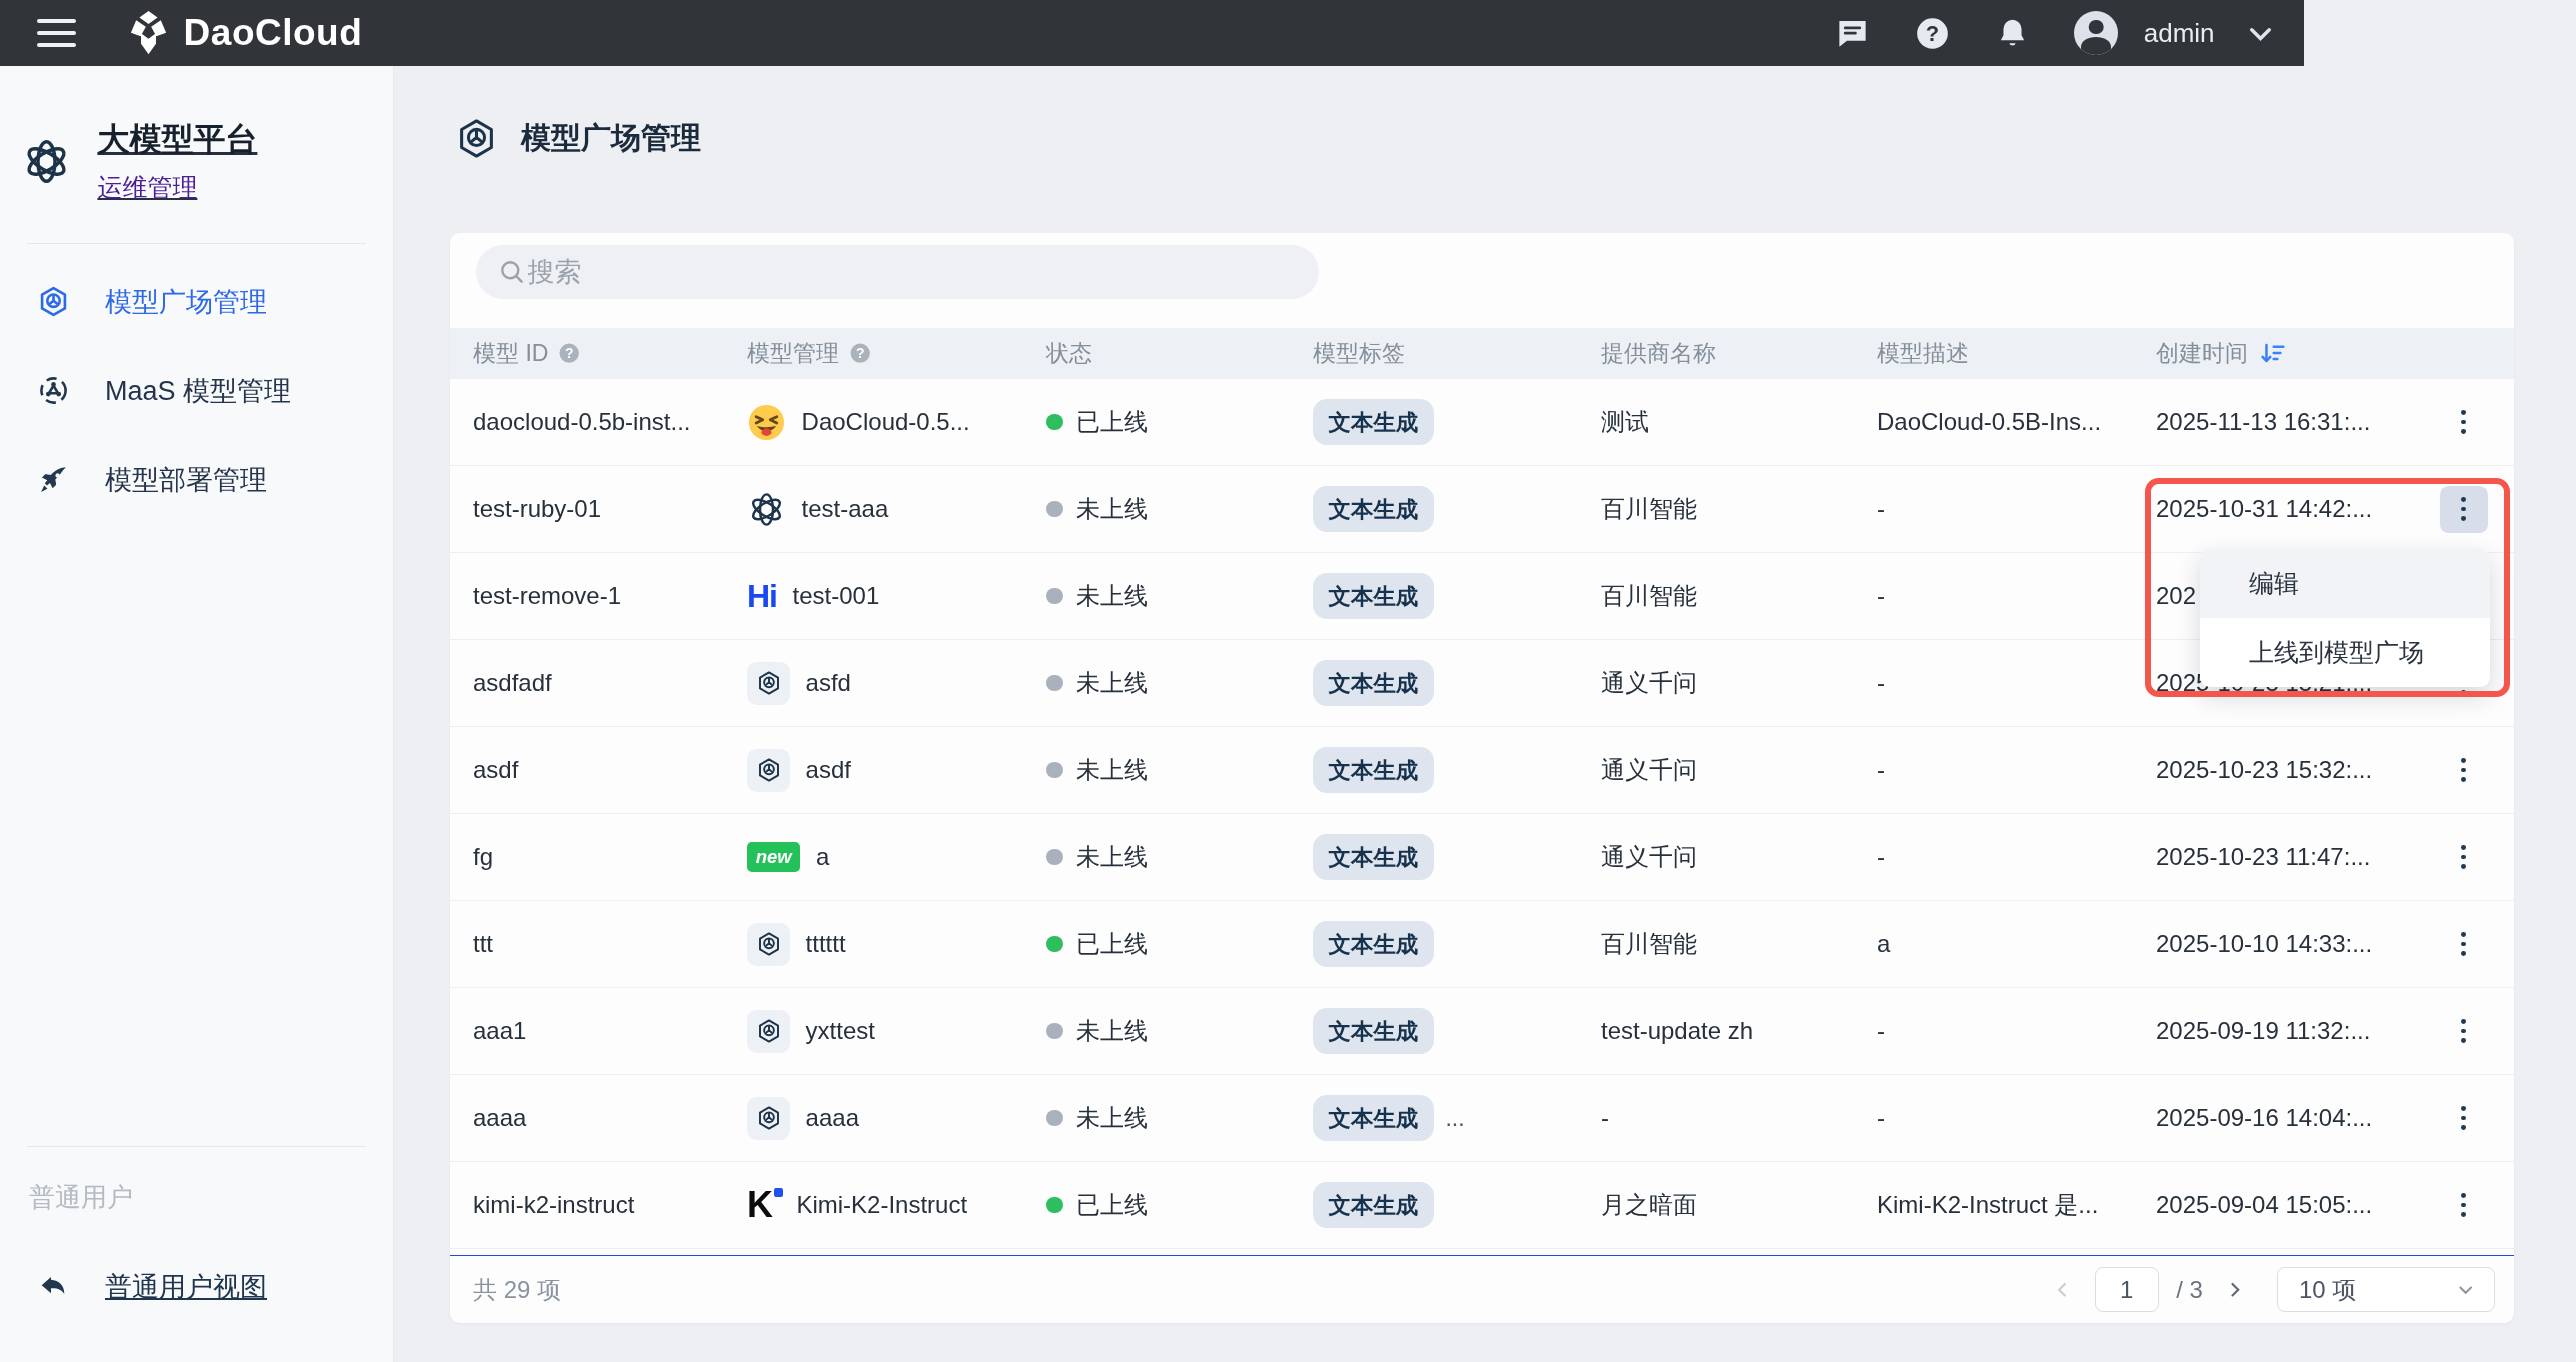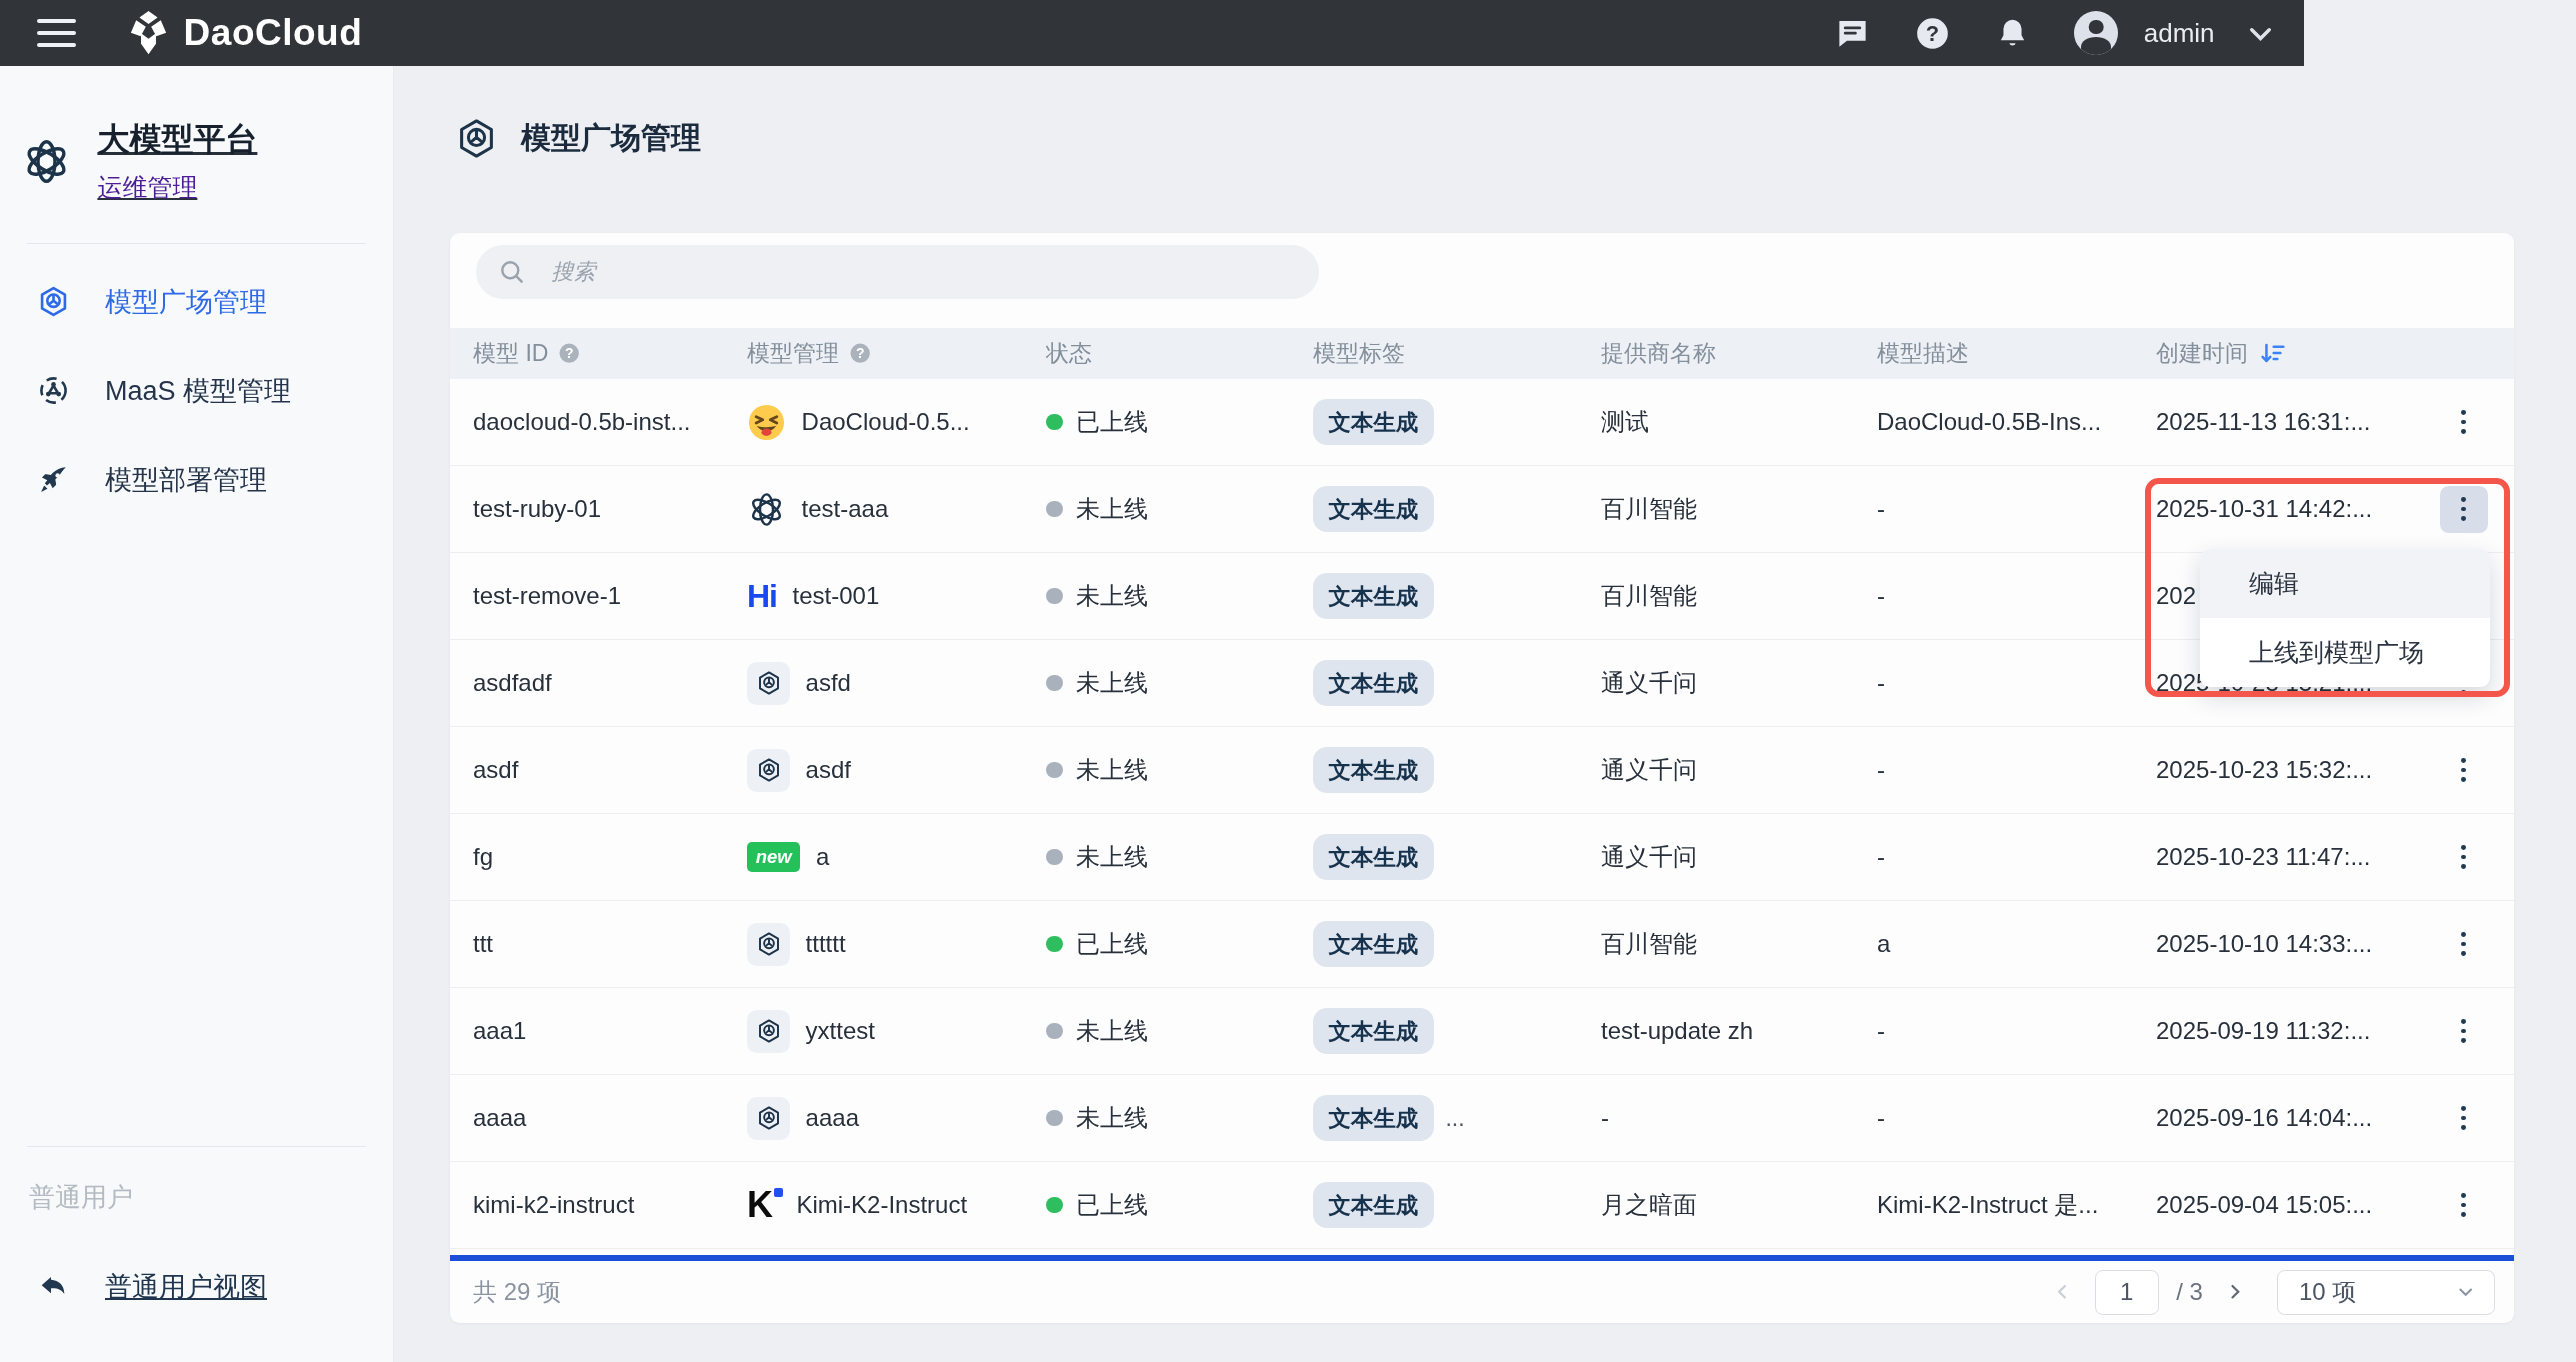--- a/index.html
+++ b/index.html
@@ -51,21 +51,21 @@
 
   
   .card{position:absolute;left:450px;top:233px;width:2064px;height:1090px;background:#fdfdfe;
     border-radius:9.7px;box-shadow:0 1px 2.9px rgba(20,30,50,.05);}
 
   
   .toolbar{position:relative;height:95px;}
   .search{position:absolute;left:26px;top:11.7px;width:843px;height:54px;background:#eef0f3;
     border-radius:27px;display:flex;align-items:center;padding-left:21.4px;cursor:text;}
   .search svg{width:29px;height:29px;}
-  .search-ph{font-size:22px;color:#9aa3ad;margin-left:25px;font-style:italic;}
+  .search-ph{font-size:27px;color:#9aa3ad;margin-left:1px;}
 
   
   .t-grid{display:grid;grid-template-columns:274px 299px 267px 288px 276px 279px 276px 87px;
     padding-left:23px;align-items:center;}
   .t-head{height:51px;background:#edf0f4;}
   .th{font-size:23px;color:#848f9c;display:flex;align-items:center;gap:9.7px;overflow:hidden;white-space:nowrap;}
   .help-ic{width:22.4px;height:22.4px;flex:0 0 auto;}
   .sort-ic{width:29px;height:29px;flex:0 0 auto;cursor:pointer;}
   .t-row{height:87px;border-bottom:1px solid #eceef2;background:#fdfdfe;}
   .cell{font-size:24px;color:#27303b;overflow:hidden;white-space:nowrap;text-overflow:clip;padding-right:13.6px;}
@@ -81,21 +81,21 @@
   .sdot{width:16.5px;height:16.5px;border-radius:50%;flex:0 0 auto;}
   .tagline{display:flex;align-items:center;gap:11.7px;}
   .tag{background:#dfe5ee;color:#16324d;font-size:22.4px;font-weight:600;border-radius:14px;padding:7.8px 15.6px;white-space:nowrap;}
   .tag-more{color:#4b5663;font-size:23px;}
   .kebab{width:48px;height:47px;border:none;background:transparent;border-radius:8.7px;display:flex;flex-direction:column;
     align-items:center;justify-content:center;gap:4.9px;cursor:pointer;margin-left:7.8px;}
   .kebab .dot{width:4.9px;height:4.9px;border-radius:50%;background:#1f3a54;}
   .kebab.active{background:#d8dee9;}
 
   
-  .t-foot{position:absolute;left:0;bottom:0;width:100%;height:68px;border-top:6px solid #1d4ed8;
+  .t-foot{position:absolute;left:0;bottom:0;width:100%;height:68px;border-top:1px solid #1d4ed8;
     display:flex;align-items:center;padding:0 19.4px 0 23px;}
   .foot-total{font-size:24px;color:#8a94a0;}
   .foot-right{margin-left:auto;display:flex;align-items:center;gap:17.5px;}
   .pg-chev{width:29px;height:29px;display:flex;align-items:center;justify-content:center;cursor:pointer;}
   .pg-chev svg{width:21.4px;height:21.4px;}
   .pg-input{width:64px;height:45px;border:1px solid #d9dde3;border-radius:7.8px;background:#fff;
     font-size:24px;color:#4b5563;text-align:center;display:flex;align-items:center;justify-content:center;}
   .pg-of{font-size:24px;color:#6b7280;}
   .pg-select{width:218px;height:45px;border:1px solid #d9dde3;border-radius:7.8px;background:#fff;margin-left:9.7px;
     display:flex;align-items:center;padding:0 17.5px 0 21.4px;font-size:24px;color:#4b5563;cursor:pointer;}

